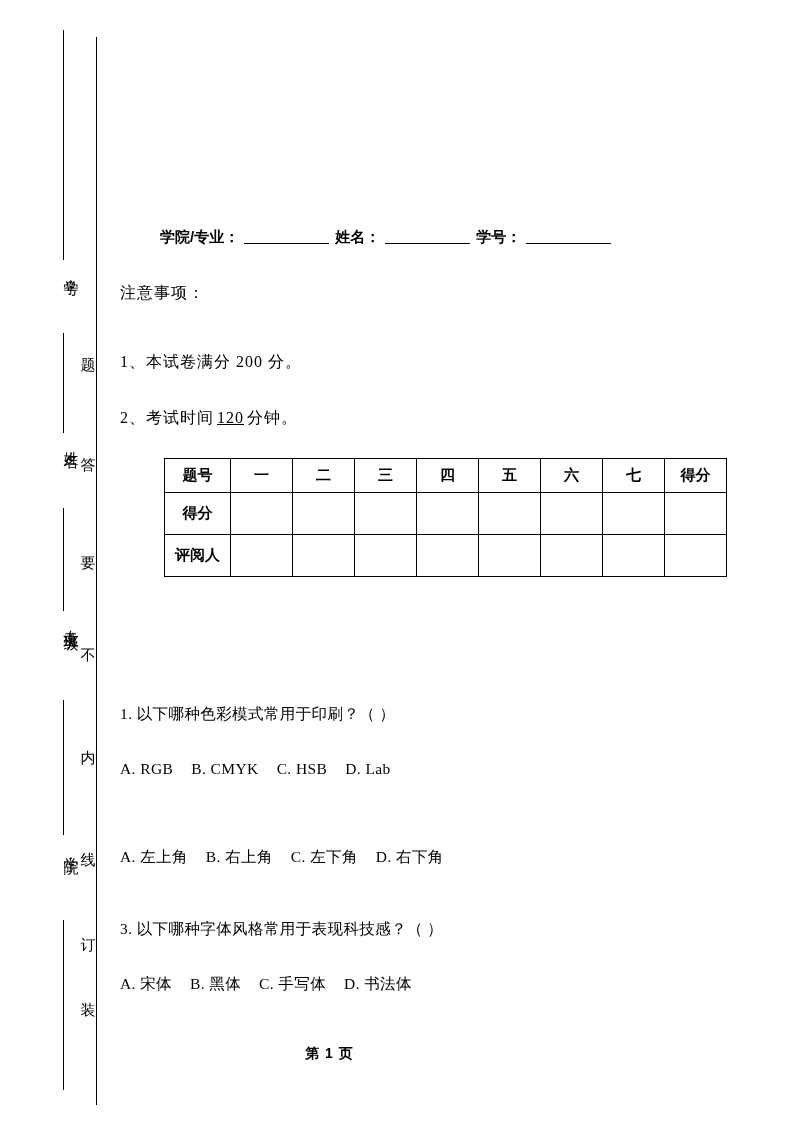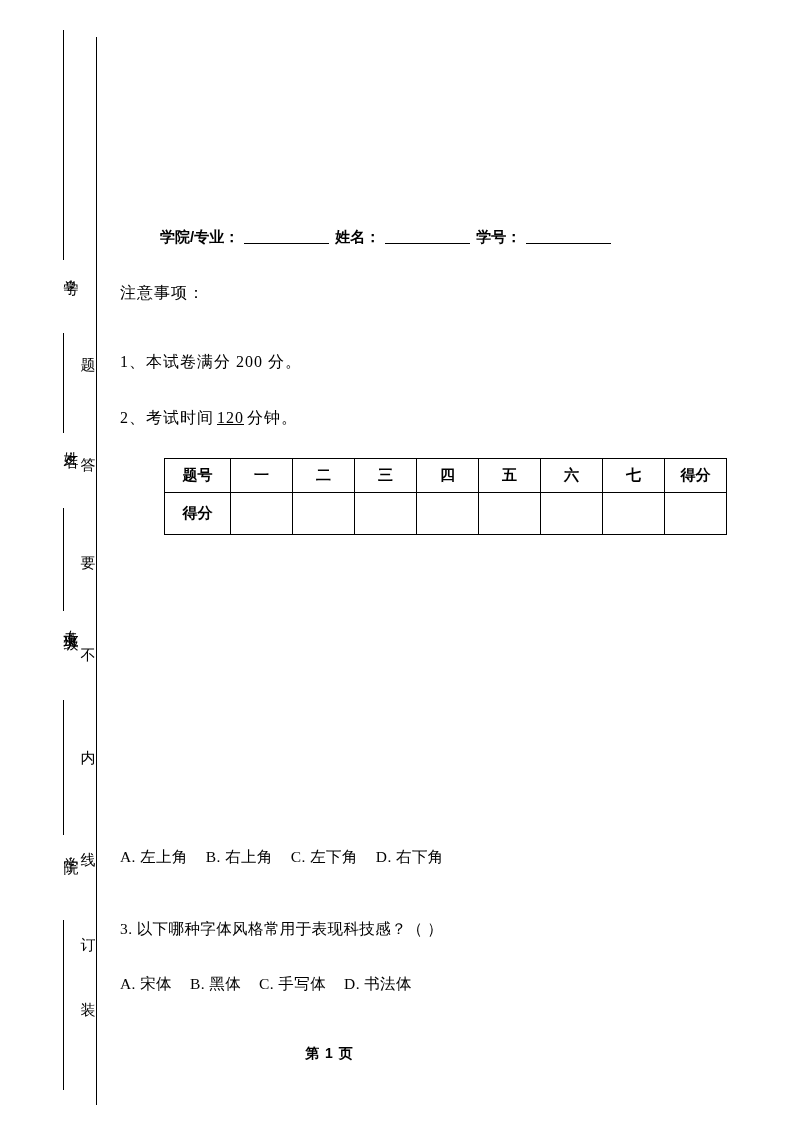--- a/index.html
+++ b/index.html
@@ -278,24 +278,41 @@
         <td>得分</td>
         <td></td>
         <td></td>
         <td></td>
         <td></td>
         <td></td>
         <td></td>
         <td></td>
         <td></td>
       </tr>
+      <tr class="r-body">
+        <td>评阅人</td>
+        <td></td>
+        <td></td>
+        <td></td>
+        <td></td>
+        <td></td>
+        <td></td>
+        <td></td>
+        <td></td>
+      </tr>
     </tbody>
   </table>
 
 
+  <div class="q-block q1">
+    <div class="q-stem">1. 以下哪种色彩模式常用于印刷？（   ）</div>
+    <div class="q-options">
+      <span class="opt">A. RGB</span><span class="opt">B. CMYK</span><span class="opt">C. HSB</span><span class="opt">D. Lab</span>
+    </div>
+  </div>
 
   <div class="q-block q2">
     <div class="q-options">
       <span class="opt">A. 左上角</span><span class="opt">B. 右上角</span><span class="opt">C. 左下角</span><span class="opt">D. 右下角</span>
     </div>
   </div>
 
   <div class="q-block q3">
     <div class="q-stem">3. 以下哪种字体风格常用于表现科技感？（   ）</div>
     <div class="q-options">

